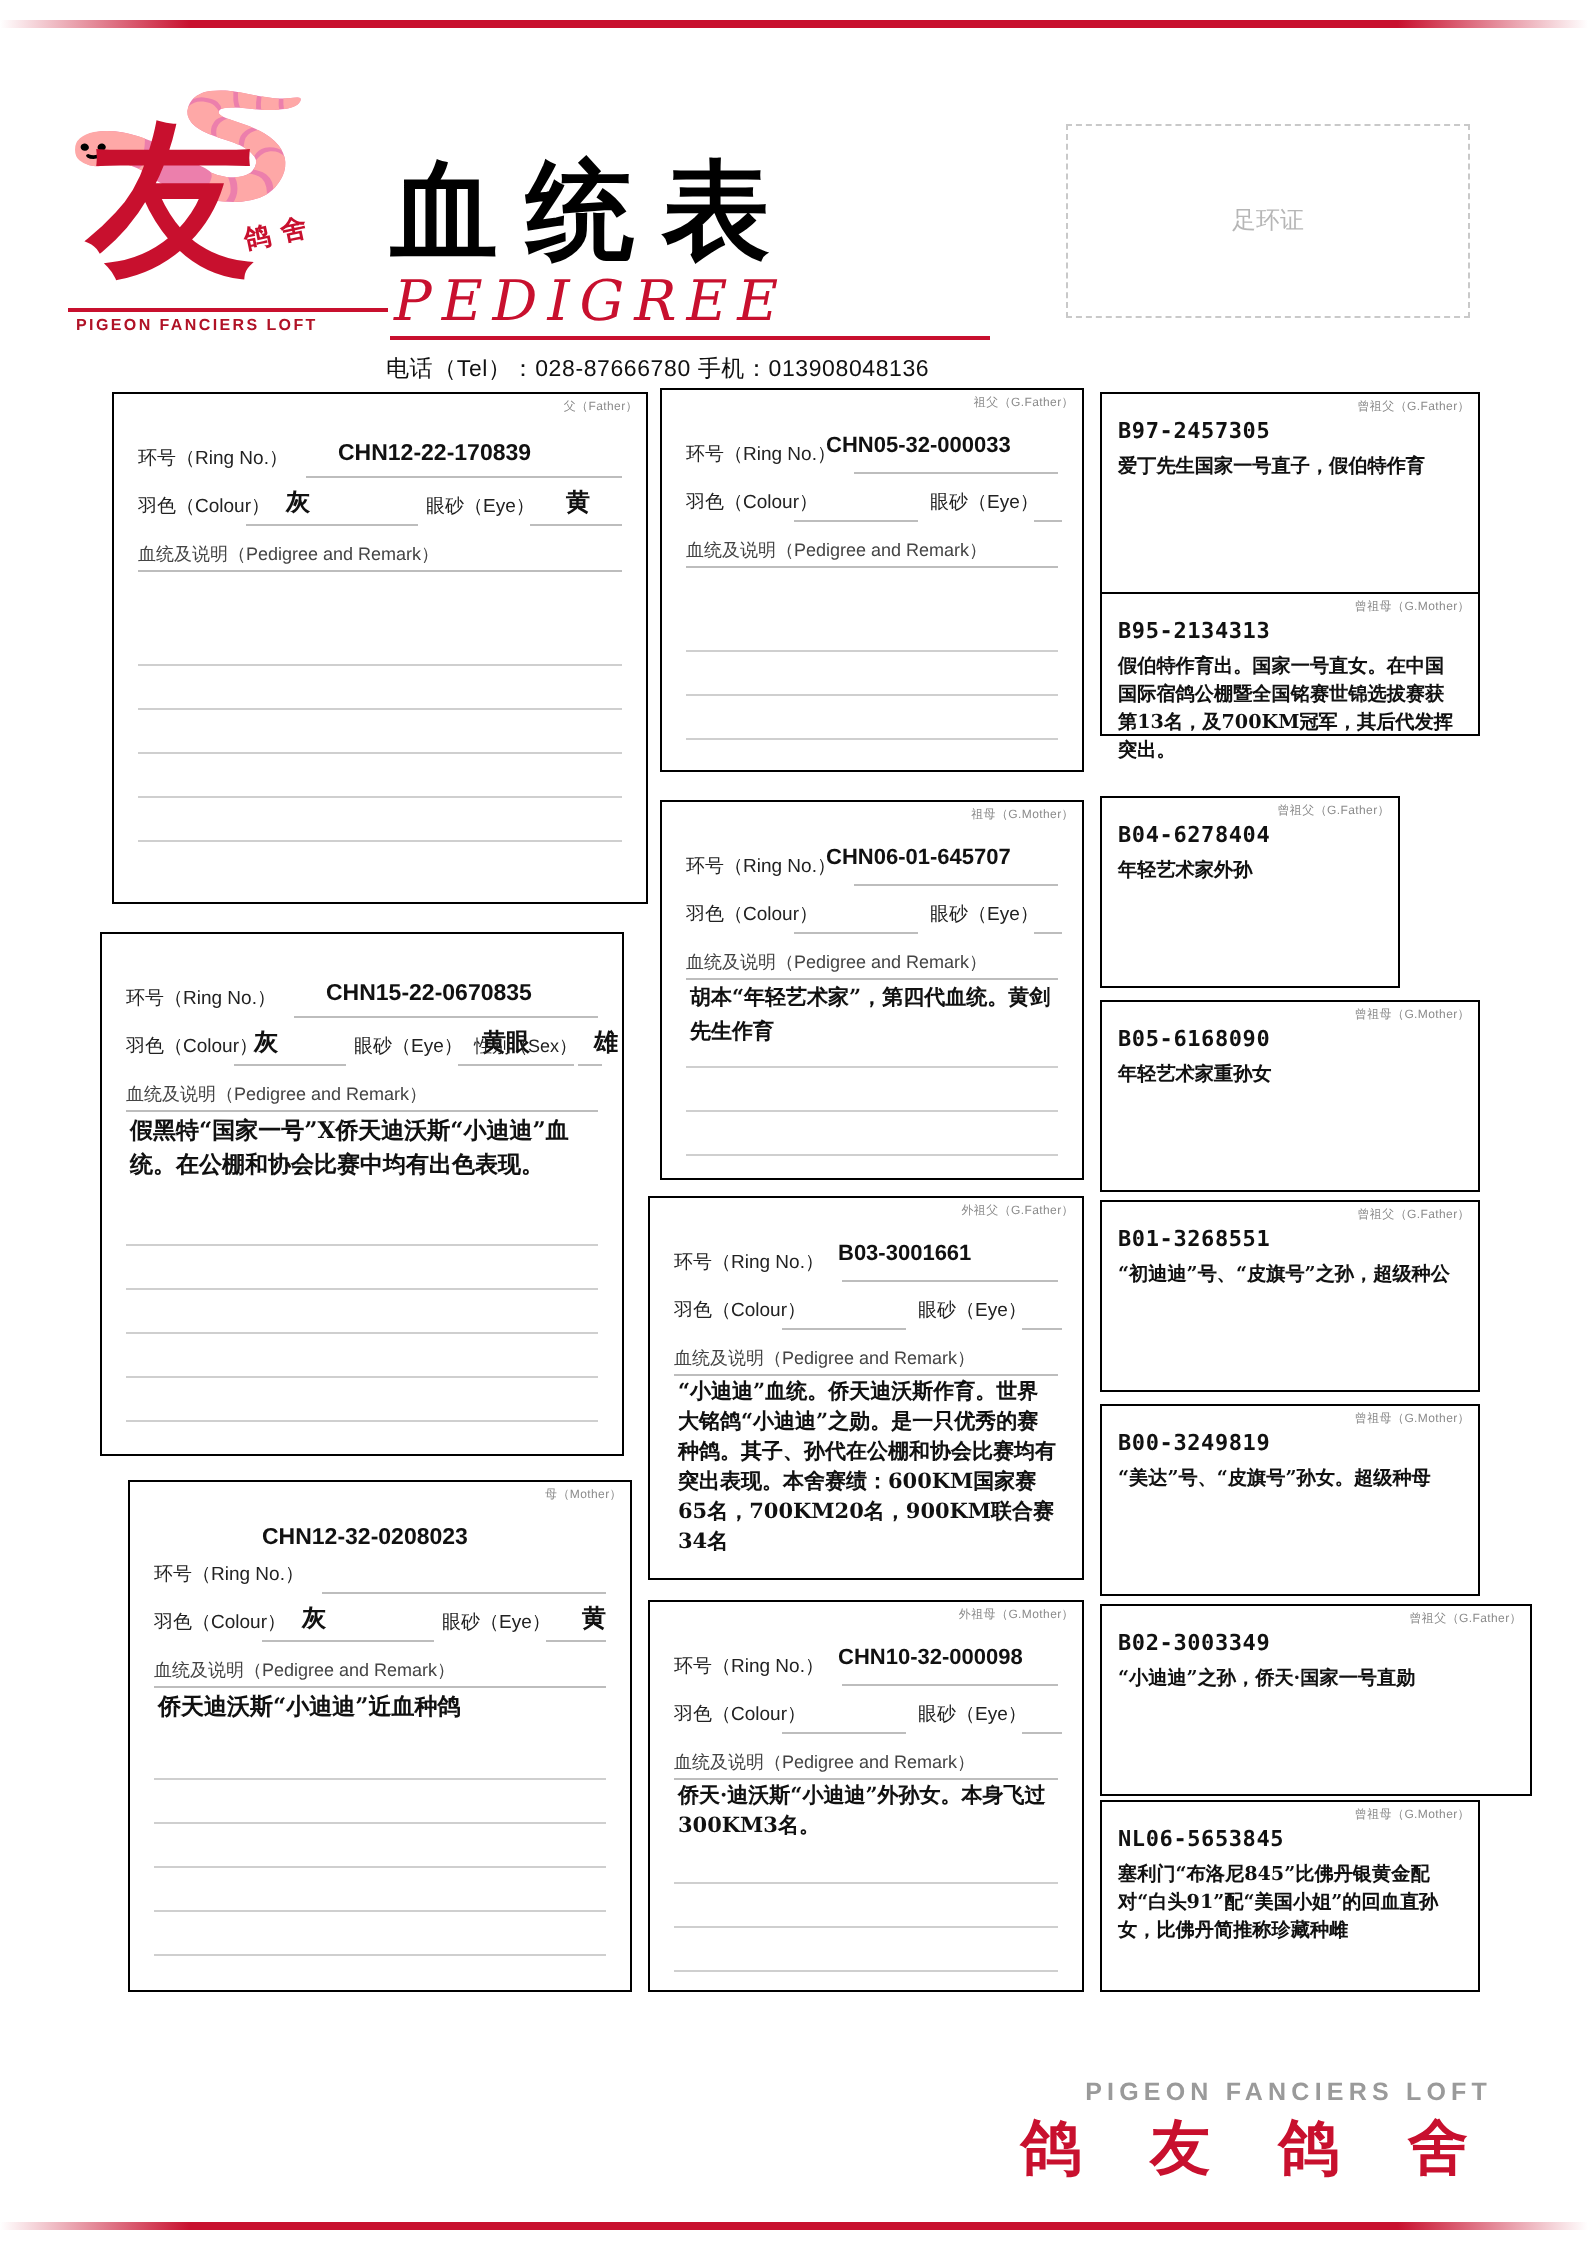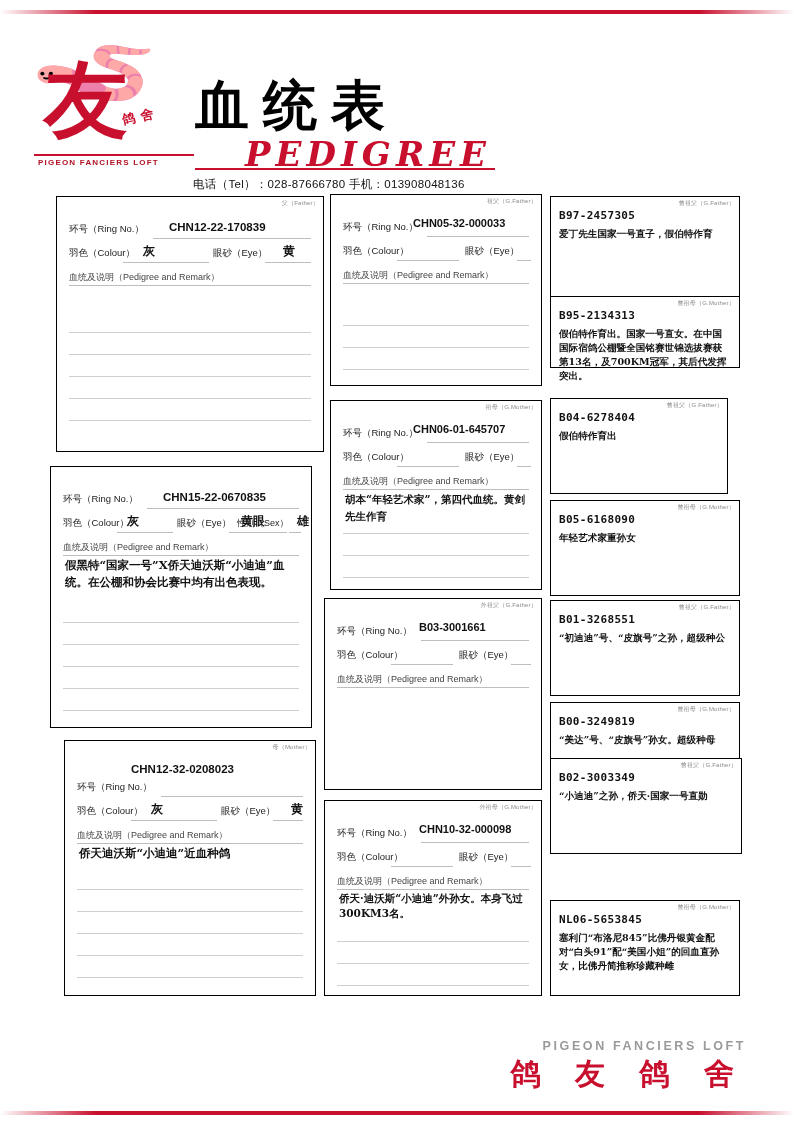--- a/index.html
+++ b/index.html
@@ -42,21 +42,21 @@
   .logo .redline{position:absolute;left:4px;top:124px;width:160px;height:2px;background:#c8102e;}
 
   .title-cn{
     position:absolute;left:195px;top:48px;
     font-family:"DejaVu Serif","Liberation Serif",serif;
     font-size:54px;font-weight:700;letter-spacing:14px;color:#000;
   }
   .title-en{
     position:absolute;left:197px;top:112px;
     font-family:"DejaVu Serif","Liberation Serif",serif;
-    font-style:italic;font-weight:700;font-size:34px;letter-spacing:5px;color:#c8102e;margin-left:48px;
+    font-style:italic;font-weight:400;font-size:28px;letter-spacing:5px;color:#c8102e;
   }
   .title-en-underline{position:absolute;left:195px;top:146px;width:300px;height:2px;background:#c8102e;}
   .contact{
     position:absolute;left:193px;top:155px;font-size:11.5px;color:#111;letter-spacing:0.3px;
   }
   .stampbox{
     position:absolute;left:533px;top:40px;width:200px;height:95px;
     border:1px dashed #c9c9c9;color:#b6b6b6;font-size:12px;
     display:flex;align-items:center;justify-content:center;
   }
@@ -110,20 +110,21 @@
       <div class="cn-small">鸽 舍</div>
       <div class="redline"></div>
       <div class="loft-en">PIGEON FANCIERS LOFT</div>
     </div>
 
     <div class="title-cn">血统表</div>
     <div class="title-en">PEDIGREE</div>
     <div class="title-en-underline"></div>
     <div class="contact">电话（Tel）：028-87666780   手机：013908048136</div>
 
+    <div class="stampbox">足环证</div>
   </div>
 
   <div class="card big" style="left:56px;top:196px;width:268px;height:256px;">
     <div class="cardlabel">父（Father）</div>
     <div class="f-ring fld">环号（Ring No.）</div>
     <div class="ring-line"></div>
     <div class="ring-val">CHN12-22-170839</div>
     <div class="f-col fld">羽色（Colour）</div>
     <div class="col-line"></div>
     <div class="col-val">灰</div>
@@ -220,20 +221,21 @@
     <div class="cardlabel">外祖父（G.Father）</div>
     <div class="f-ring fld" style="top:26px;">环号（Ring No.）</div>
     <div class="ring-line" style="top:26px;"></div>
     <div class="ring-val" style="top:22px;left:94px;font-size:11px;">B03-3001661</div>
     <div class="f-col fld" style="top:50px;">羽色（Colour）</div>
     <div class="col-line" style="top:50px;width:62px;"></div>
     <div class="f-eye fld" style="left:134px;top:50px;">眼砂（Eye）</div>
     <div class="eye-line" style="left:186px;top:50px;right:10px;"></div>
     <div class="f-ped fld" style="top:74px;">血统及说明（Pedigree and Remark）</div>
     <div class="ped-line" style="top:88px;"></div>
+    <div class="remark" style="top:90px;font-size:10.5px;line-height:15px;">“小迪迪”血统。侨天迪沃斯作育。世界大铭鸽“小迪迪”之勋。是一只优秀的赛种鸽。其子、孙代在公棚和协会比赛均有突出表现。本舍赛绩：600KM国家赛65名，700KM20名，900KM联合赛34名</div>
   </div>
 
   <div class="card big" style="left:324px;top:800px;width:218px;height:196px;">
     <div class="cardlabel">外祖母（G.Mother）</div>
     <div class="f-ring fld" style="top:26px;">环号（Ring No.）</div>
     <div class="ring-line" style="top:26px;"></div>
     <div class="ring-val" style="top:22px;left:94px;font-size:11px;">CHN10-32-000098</div>
     <div class="f-col fld" style="top:50px;">羽色（Colour）</div>
     <div class="col-line" style="top:50px;width:62px;"></div>
     <div class="f-eye fld" style="left:134px;top:50px;">眼砂（Eye）</div>
@@ -251,45 +253,45 @@
     <div class="sring">B97-2457305</div>
     <div class="stext">爱丁先生国家一号直子，假伯特作育</div>
   </div>
 
   <div class="card small" style="left:550px;top:296px;width:190px;height:72px;">
     <div class="cardlabel">曾祖母（G.Mother）</div>
     <div class="sring">B95-2134313</div>
     <div class="stext">假伯特作育出。国家一号直女。在中国国际宿鸽公棚暨全国铭赛世锦选拔赛获第13名，及700KM冠军，其后代发挥突出。</div>
   </div>
 
-  <div class="card small" style="left:550px;top:398px;width:178px;height:96px;">
+  <div class="card small" style="left:550px;top:398px;width:150px;height:96px;">
     <div class="cardlabel">曾祖父（G.Father）</div>
     <div class="sring">B04-6278404</div>
-    <div class="stext">假伯特作育出</div>
+    <div class="stext">年轻艺术家外孙</div>
   </div>
 
   <div class="card small" style="left:550px;top:500px;width:190px;height:96px;">
     <div class="cardlabel">曾祖母（G.Mother）</div>
     <div class="sring">B05-6168090</div>
     <div class="stext">年轻艺术家重孙女</div>
   </div>
 
   <div class="card small" style="left:550px;top:600px;width:190px;height:96px;">
     <div class="cardlabel">曾祖父（G.Father）</div>
     <div class="sring">B01-3268551</div>
     <div class="stext">“初迪迪”号、“皮旗号”之孙，超级种公</div>
   </div>
 
   <div class="card small" style="left:550px;top:702px;width:190px;height:96px;">
     <div class="cardlabel">曾祖母（G.Mother）</div>
     <div class="sring">B00-3249819</div>
     <div class="stext">“美达”号、“皮旗号”孙女。超级种母</div>
   </div>
 
-  <div class="card small" style="left:550px;top:758px;width:192px;height:96px;">
+  <div class="card small" style="left:550px;top:802px;width:216px;height:96px;">
     <div class="cardlabel">曾祖父（G.Father）</div>
     <div class="sring">B02-3003349</div>
     <div class="stext">“小迪迪”之孙，侨天·国家一号直勋</div>
   </div>
 
   <div class="card small" style="left:550px;top:900px;width:190px;height:96px;">
     <div class="cardlabel">曾祖母（G.Mother）</div>
     <div class="sring">NL06-5653845</div>
     <div class="stext">塞利门“布洛尼845”比佛丹银黄金配对“白头91”配“美国小姐”的回血直孙女，比佛丹简推称珍藏种雌</div>
   </div>

